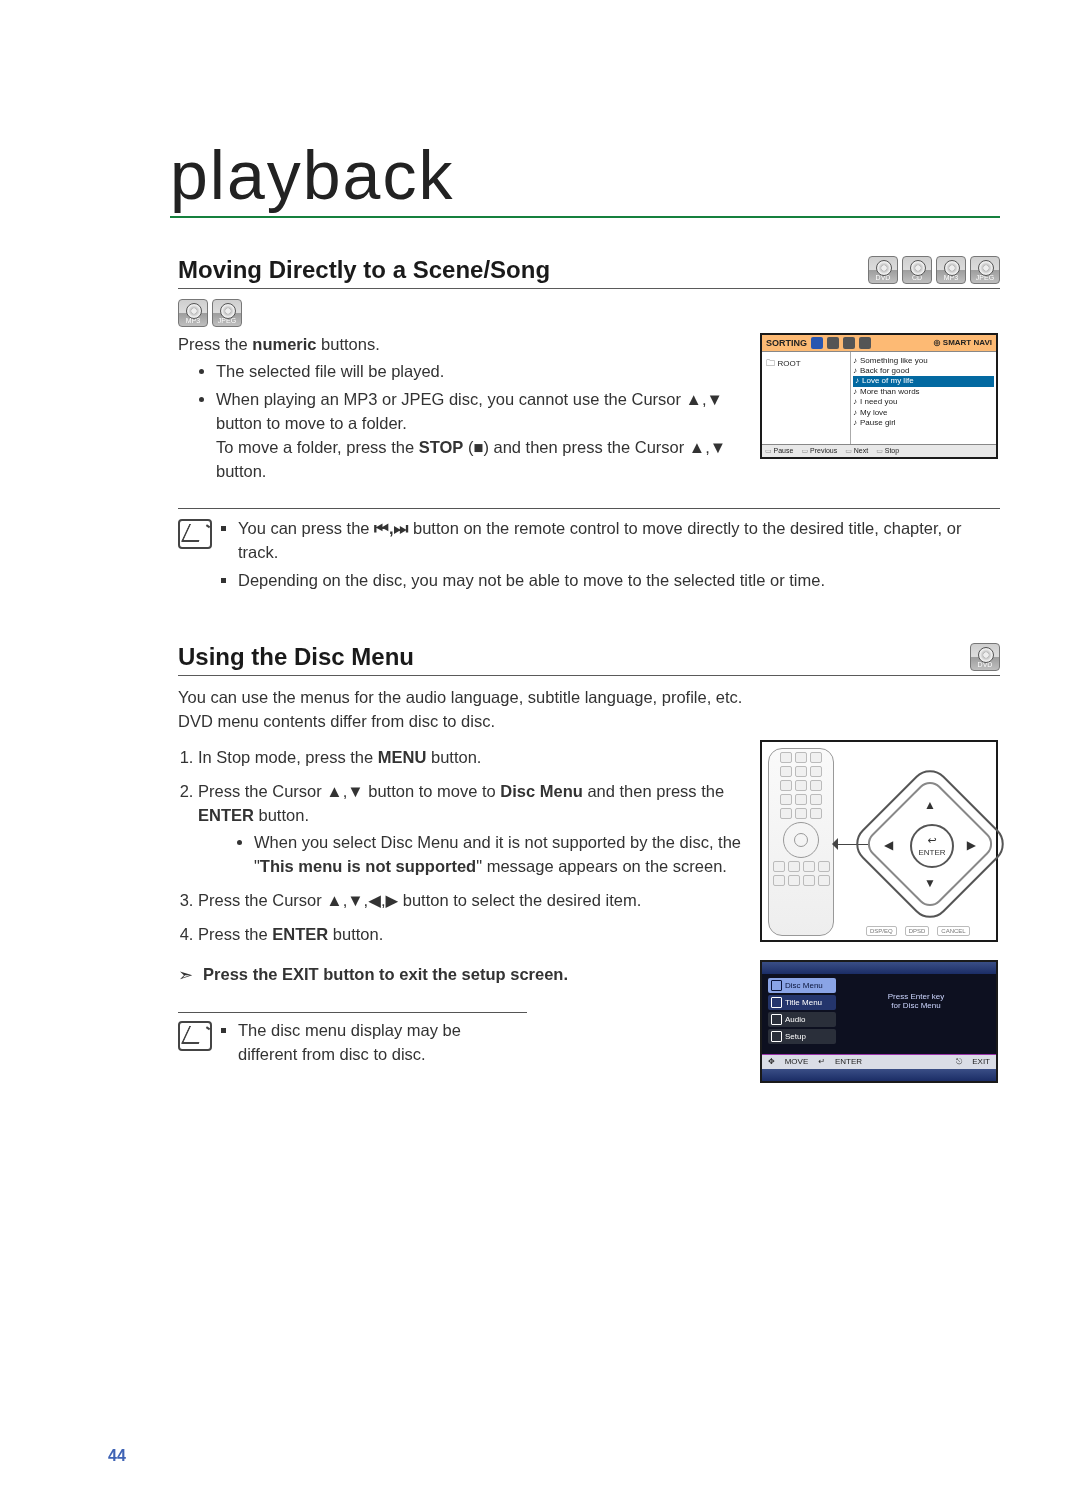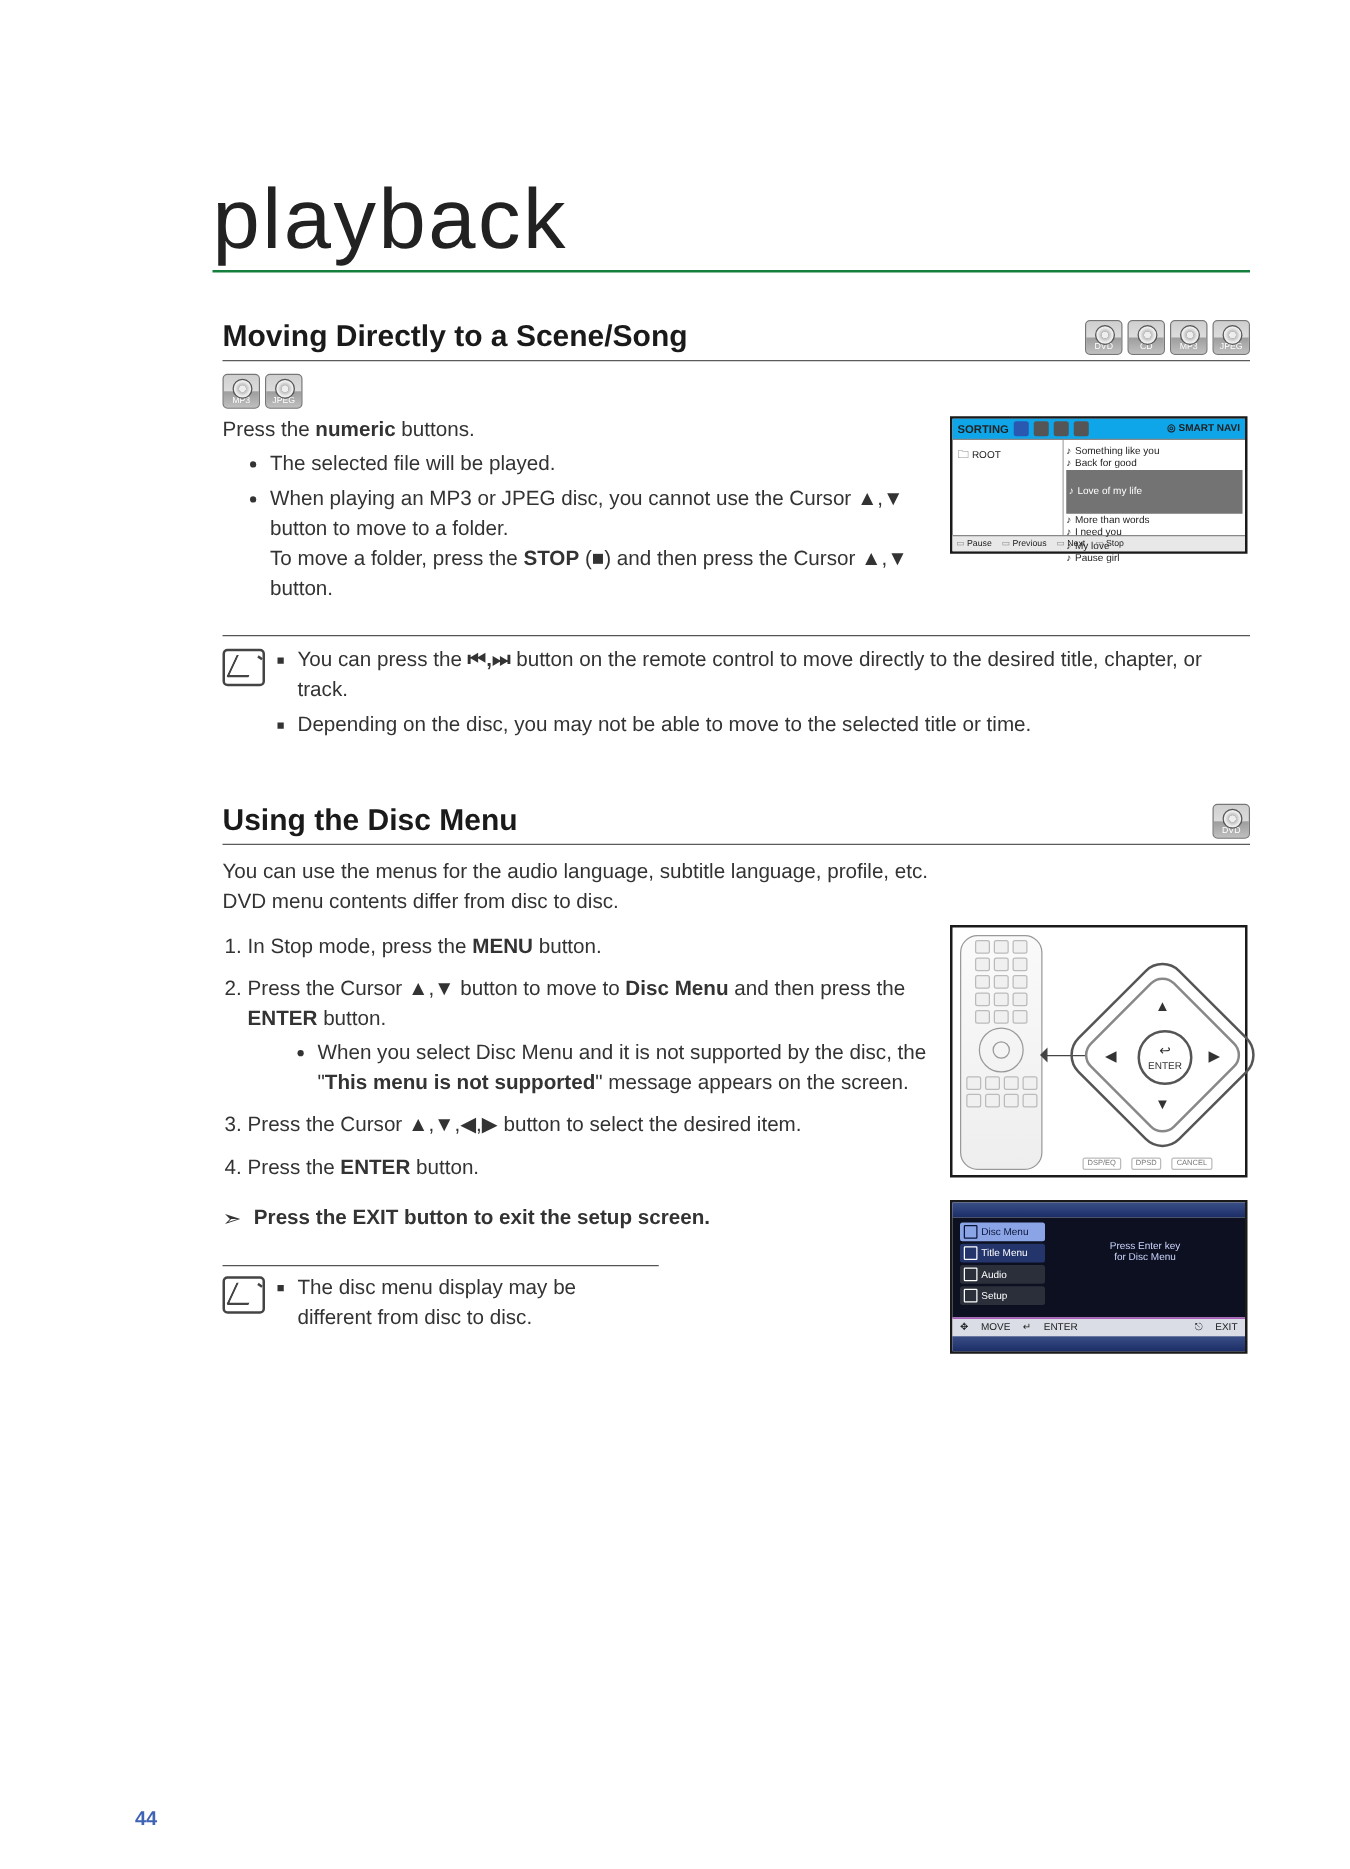--- a/index.html
+++ b/index.html
@@ -86,33 +86,33 @@
   }
   ul.sq { list-style: square; margin:0 0 0 14px; padding:0;}
   ul.sq li { margin-bottom: 4px; }
   .tip-row { display:flex; align-items:flex-start; gap:10px; margin-top:16px;}
   .tip-arrow { font-size:18px; line-height:1.4; }
   
   .scr {
     border: 2px solid #1a1a1a; background: #fff; width: 234px;
     font-size: 8px; color:#222;
   }
-  .scr .topbar { background:#0ea5e9; border-bottom:1px solid #888; padding:2px 4px; display:flex; align-items:center; gap:4px;}
+  .scr .topbar { background:#fdba74; border-bottom:1px solid #888; padding:2px 4px; display:flex; align-items:center; gap:4px;}
   .scr .topbar .lbl{font-weight:bold; font-size:9px;}
   .scr .topbar .ic { width:12px;height:12px;background:#555;border-radius:2px;}
   .scr .topbar .ic.act{background:#2a57b0;}
   .scr .topbar .nav{ margin-left:auto; font-size:8px;font-weight:bold;}
   .scr .topbar .nav b{font-size:8px;}
-  .scr .content { display:flex; height:76px;}
+  .scr .content { display:flex; height:92px;}
   .scr .folders{ width:80px; border-right:1px solid #aaa; padding:4px;}
   .scr .folders .fd::before{content:"🗀 "; font-size:9px;}
   .scr .tracks{ flex:1; padding:4px 2px;}
   .scr .tracks .tk{ display:flex; align-items:center; gap:3px; line-height:1.3;}
   .scr .tracks .tk::before{content:"♪"; font-size:8px;}
-  .scr .tracks .tk.sel{ background:#737373; color:#fff; padding:12px 2px;}
+  .scr .tracks .tk.sel{ background:#0369a1; color:#fff; padding:0 2px;}
   .scr .botbar{ background:#e8e8e8; border-top:1px solid #888; padding:2px 3px; display:flex; gap:8px; font-size:7px;}
   .scr .botbar span::before{content:"▭ "; color:#888;}
   .note-half { width: 53%; }
   .half-divider { border-top:1.5px solid #555; margin:24px 0 6px; width:60%; }
   
   .diag {
     border:2px solid #1a1a1a; width:234px; height:198px; position:relative; background:#fff;
   }
   .remote {
     position:absolute; left:6px; top:6px; width:64px; height:186px;

